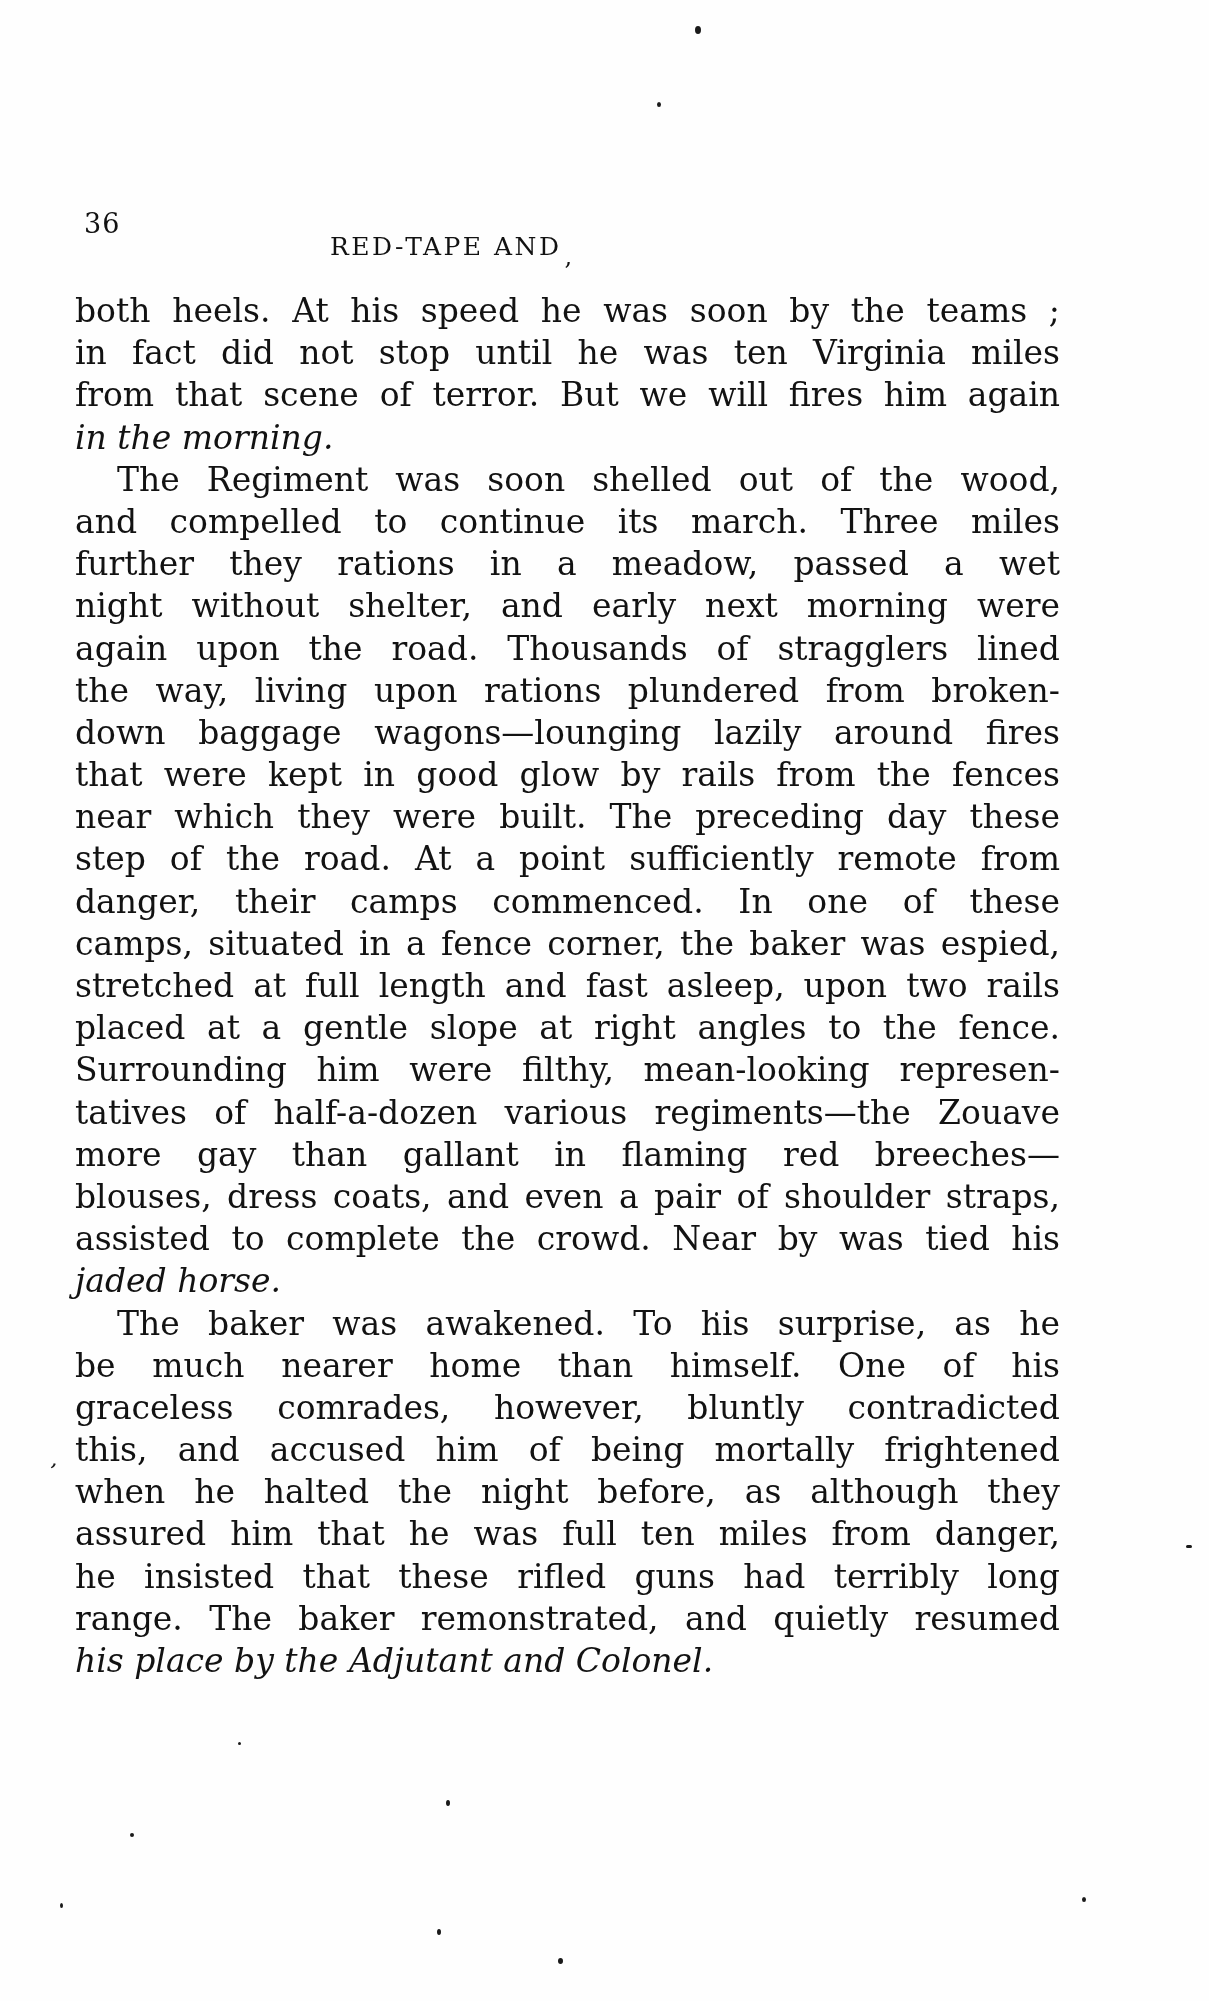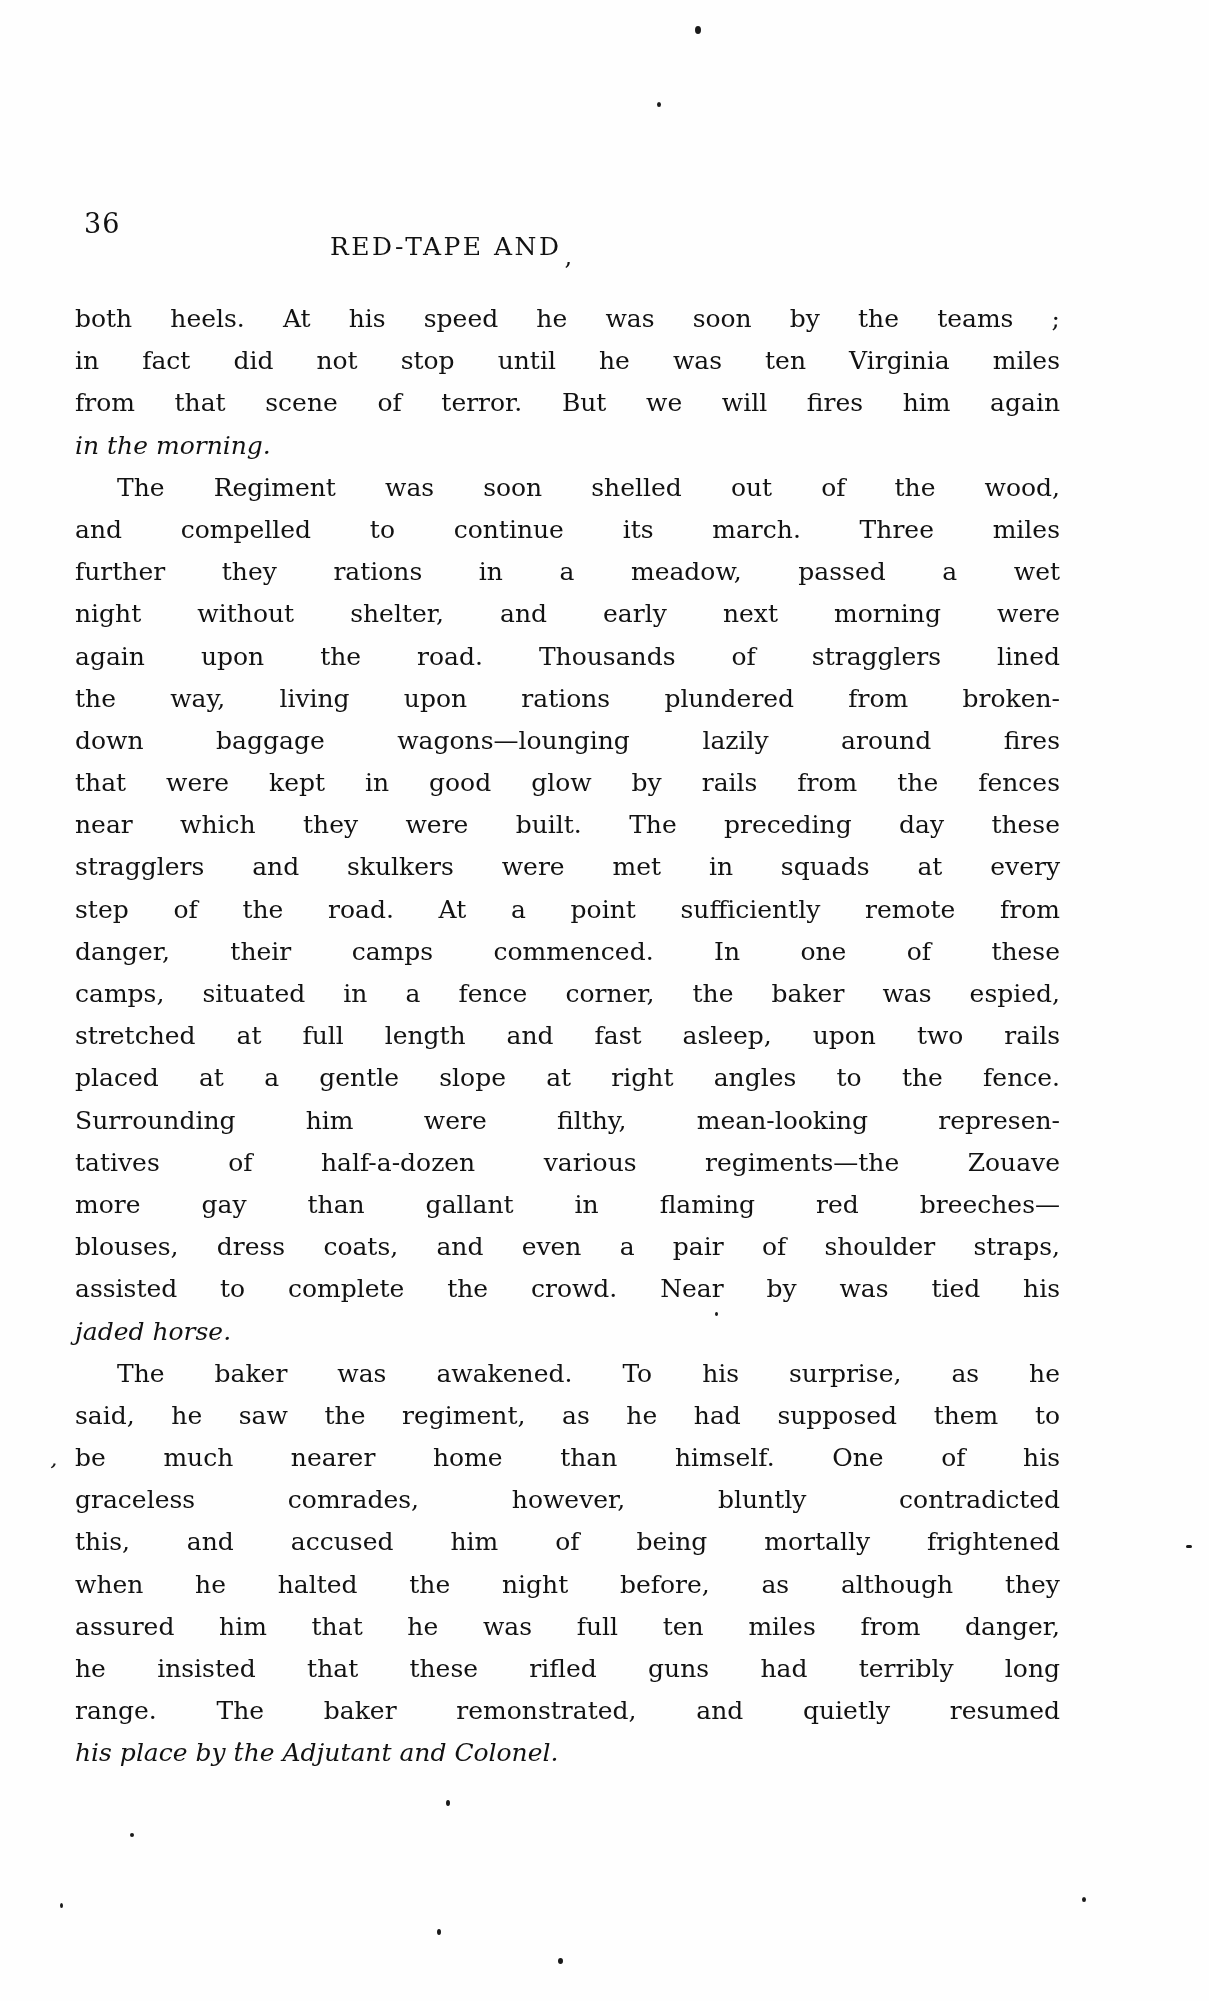--- a/index.html
+++ b/index.html
@@ -34,23 +34,23 @@
   }
   .hdr-comma {
     display: inline-block;
     transform: translateY(10px);
     margin-left: 3px;
     font-size: 24px;
   }
   .textblock {
     position: absolute;
     left: 75px;
-    top: 298px;
+    top: 290px;
     width: 985px;
-    font-size: 25px;
+    font-size: 33px;
     text-justify: inter-word;
   }
   .line {
     height: 42.2px;
     line-height: 42.2px;
     text-align: justify;
     text-align-last: justify;
     -moz-text-align-last: justify;
   }
   .line.indent { text-indent: 42px; }
@@ -87,34 +87,32 @@
       <div class="line last">in the morning.</div>
       <div class="line indent">The Regiment was soon shelled out of the wood,</div>
       <div class="line">and compelled to continue its march.  Three miles</div>
       <div class="line">further they rations in a meadow, passed a wet</div>
       <div class="line">night without shelter, and early next morning were</div>
       <div class="line">again upon the road.  Thousands of stragglers lined</div>
       <div class="line">the way, living upon rations plundered from broken-</div>
       <div class="line">down baggage wagons—lounging lazily around fires</div>
       <div class="line">that were kept in good glow by rails from the fences</div>
       <div class="line">near which they were built.  The preceding day these</div>
-      <div class="line">stragglers and skulkers were met in squads at every</div>
       <div class="line">step of the road.  At a point sufficiently remote from</div>
       <div class="line">danger, their camps commenced.  In one of these</div>
       <div class="line">camps, situated in a fence corner, the baker was espied,</div>
       <div class="line">stretched at full length and fast asleep, upon two rails</div>
       <div class="line">placed at a gentle slope at right angles to the fence.</div>
       <div class="line">Surrounding him were filthy, mean-looking represen-</div>
       <div class="line">tatives of half-a-dozen various regiments—the Zouave</div>
       <div class="line">more gay than gallant in flaming red breeches—</div>
       <div class="line">blouses, dress coats, and even a pair of shoulder straps,</div>
       <div class="line">assisted to complete the crowd.  Near by was tied his</div>
       <div class="line last">jaded horse.</div>
       <div class="line indent">The baker was awakened.  To his surprise, as he</div>
-      <div class="line">said, he saw the regiment, as he had supposed them to</div>
       <div class="line">be much nearer home than himself.  One of his</div>
       <div class="line">graceless comrades, however, bluntly contradicted</div>
       <div class="line">this, and accused him of being mortally frightened</div>
       <div class="line">when he halted the night before, as although they</div>
       <div class="line">assured him that he was full ten miles from danger,</div>
       <div class="line">he insisted that these rifled guns had terribly long</div>
       <div class="line">range.  The baker remonstrated, and quietly resumed</div>
       <div class="line last">his place by the Adjutant and Colonel.</div>
     </div>
 

